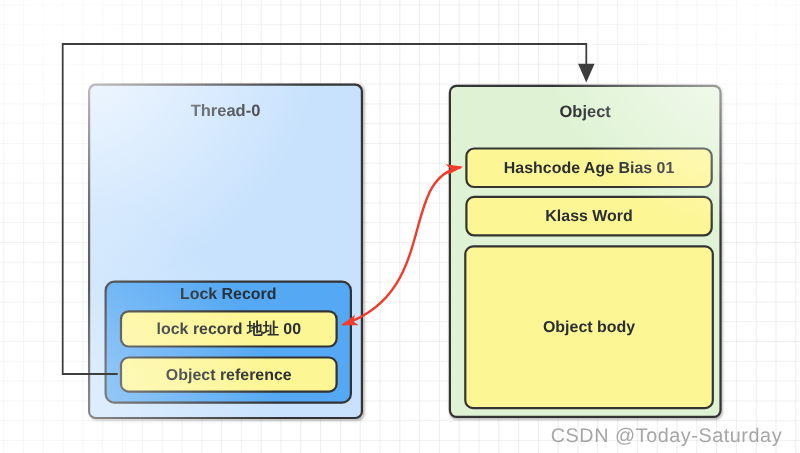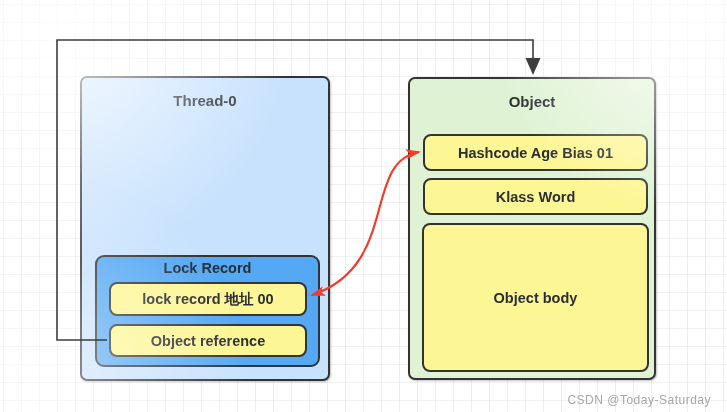--- a/index.html
+++ b/index.html
@@ -57,21 +57,21 @@
   .cell-obj-ref{left:12px;top:67px;width:198px;height:33px;}
   .cell-hash{left:13px;top:55px;width:225px;height:37px;}
   .cell-klass{left:13px;top:99px;width:225px;height:37px;}
   .cell-body{left:12px;top:144px;width:227px;height:149px;}
   .connector-layer{
     position:absolute;left:0;top:0;width:727px;height:412px;
     pointer-events:none;z-index:10;
   }
   .watermark{
     position:absolute;right:16px;bottom:5px;
-    font-size:12px;color:#a6a6a6;letter-spacing:.5px;z-index:11;
+    font-size:18px;color:#a6a6a6;letter-spacing:.5px;z-index:11;
   }
 </style>
 </head>
 <body>
 
 <div class="canvas">
 
   <div class="box thread-box">
     <div class="box-title">Thread-0</div>
 

